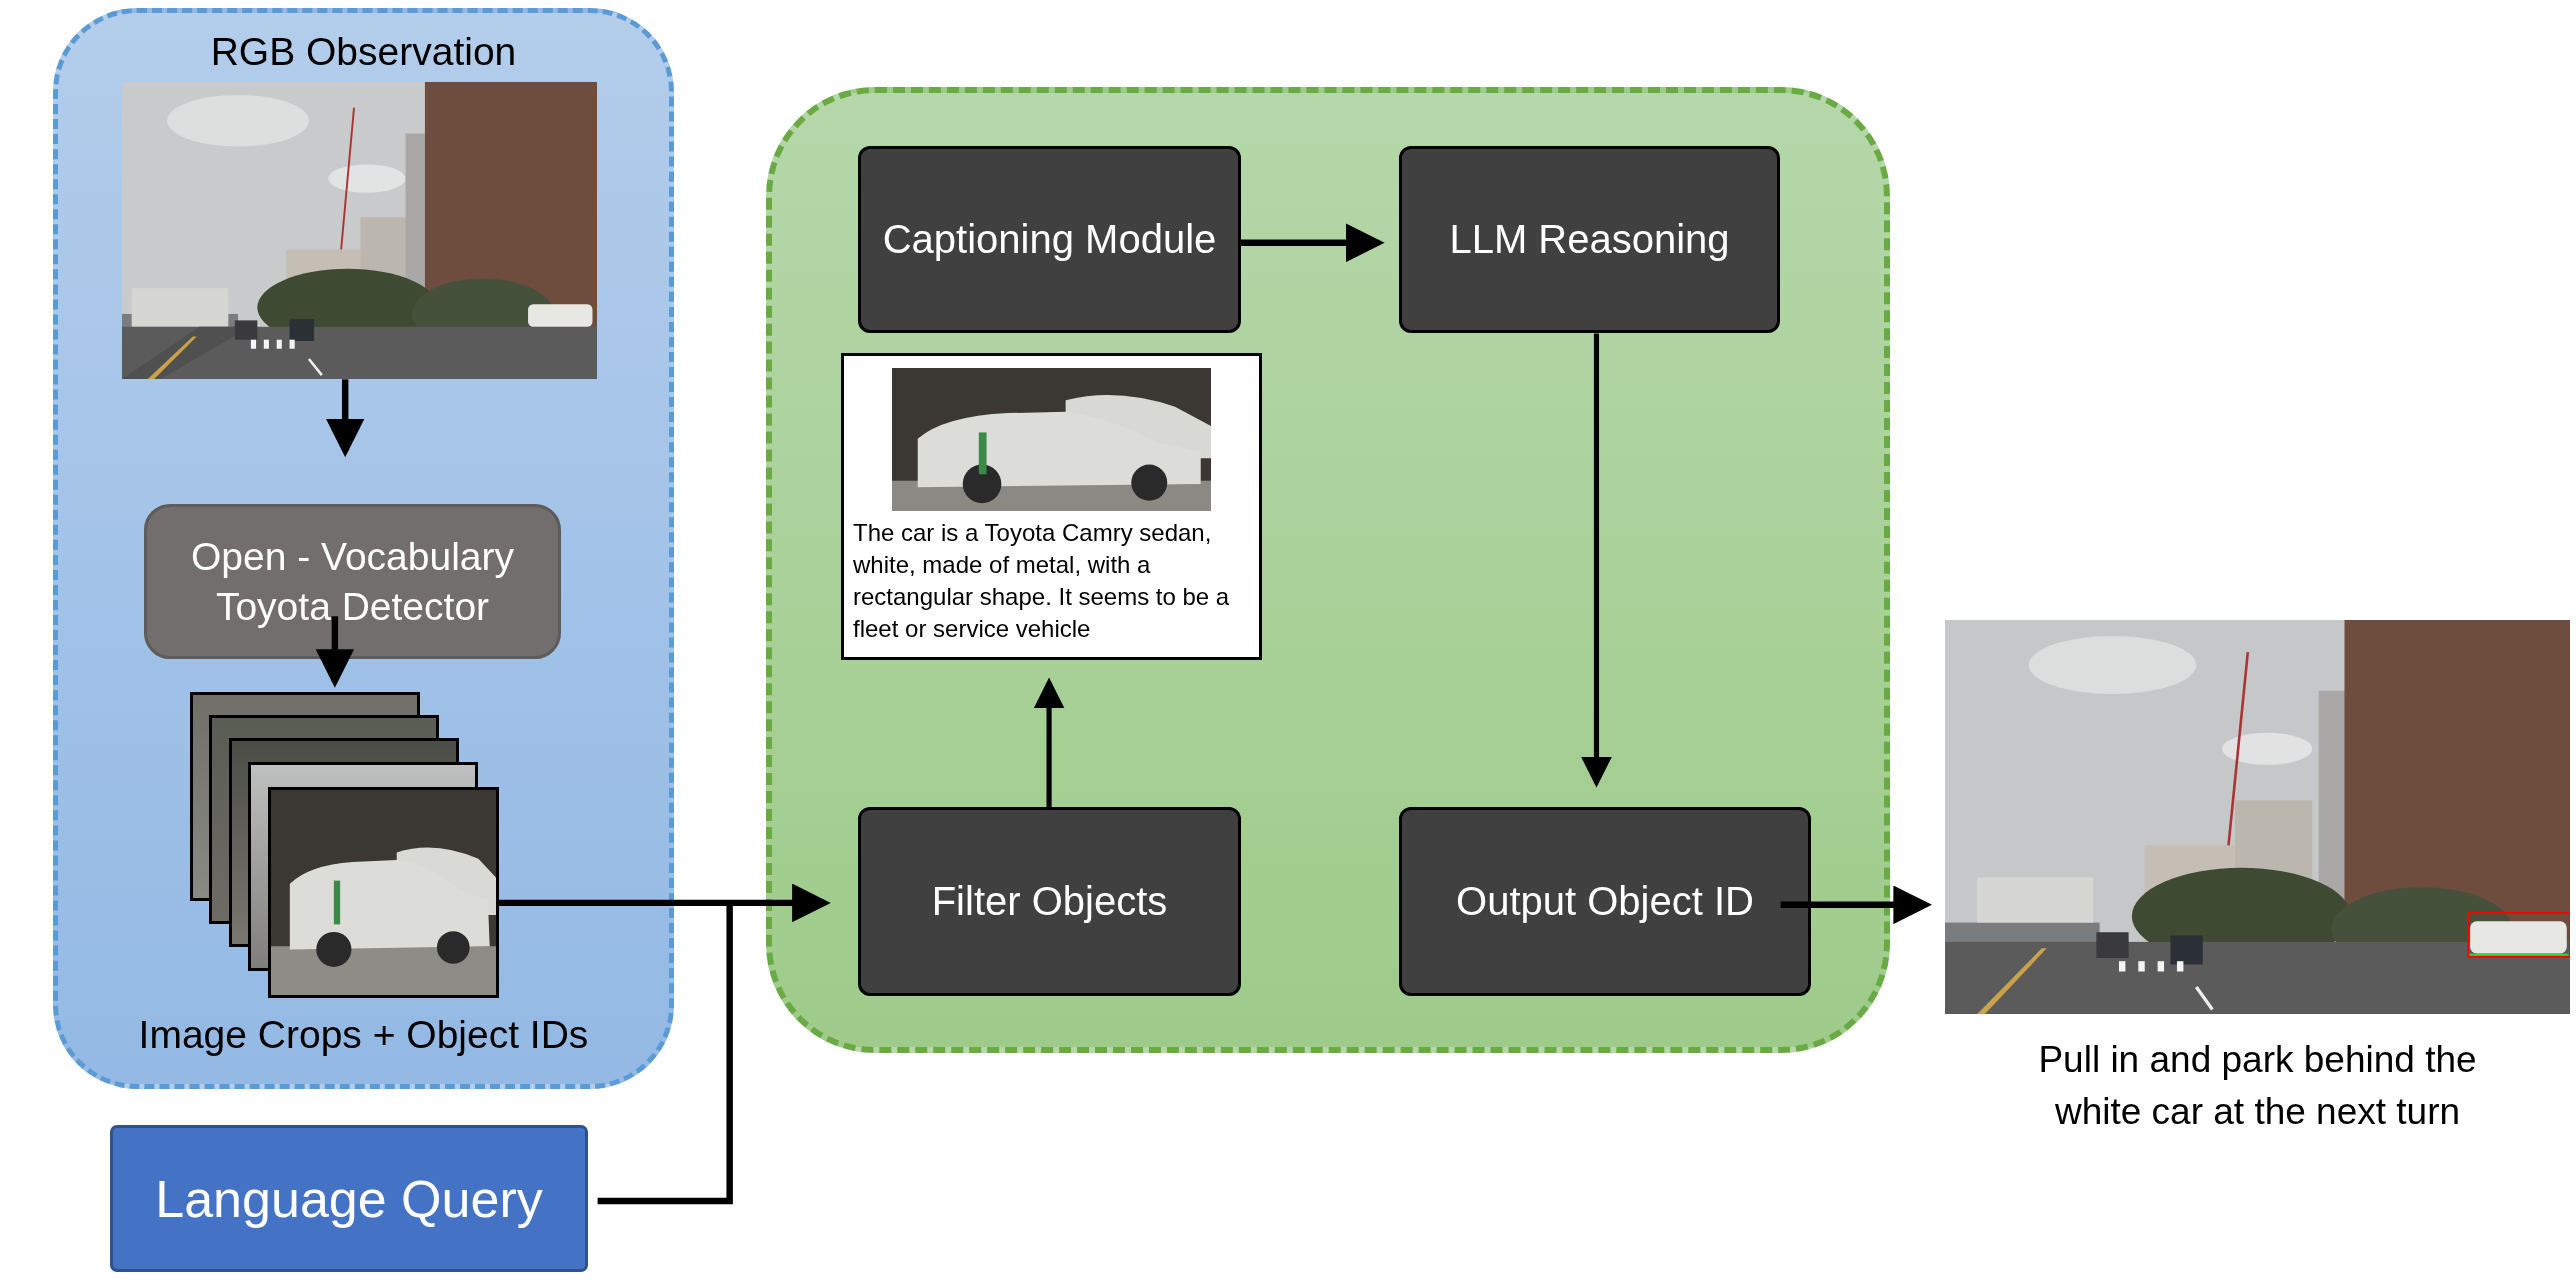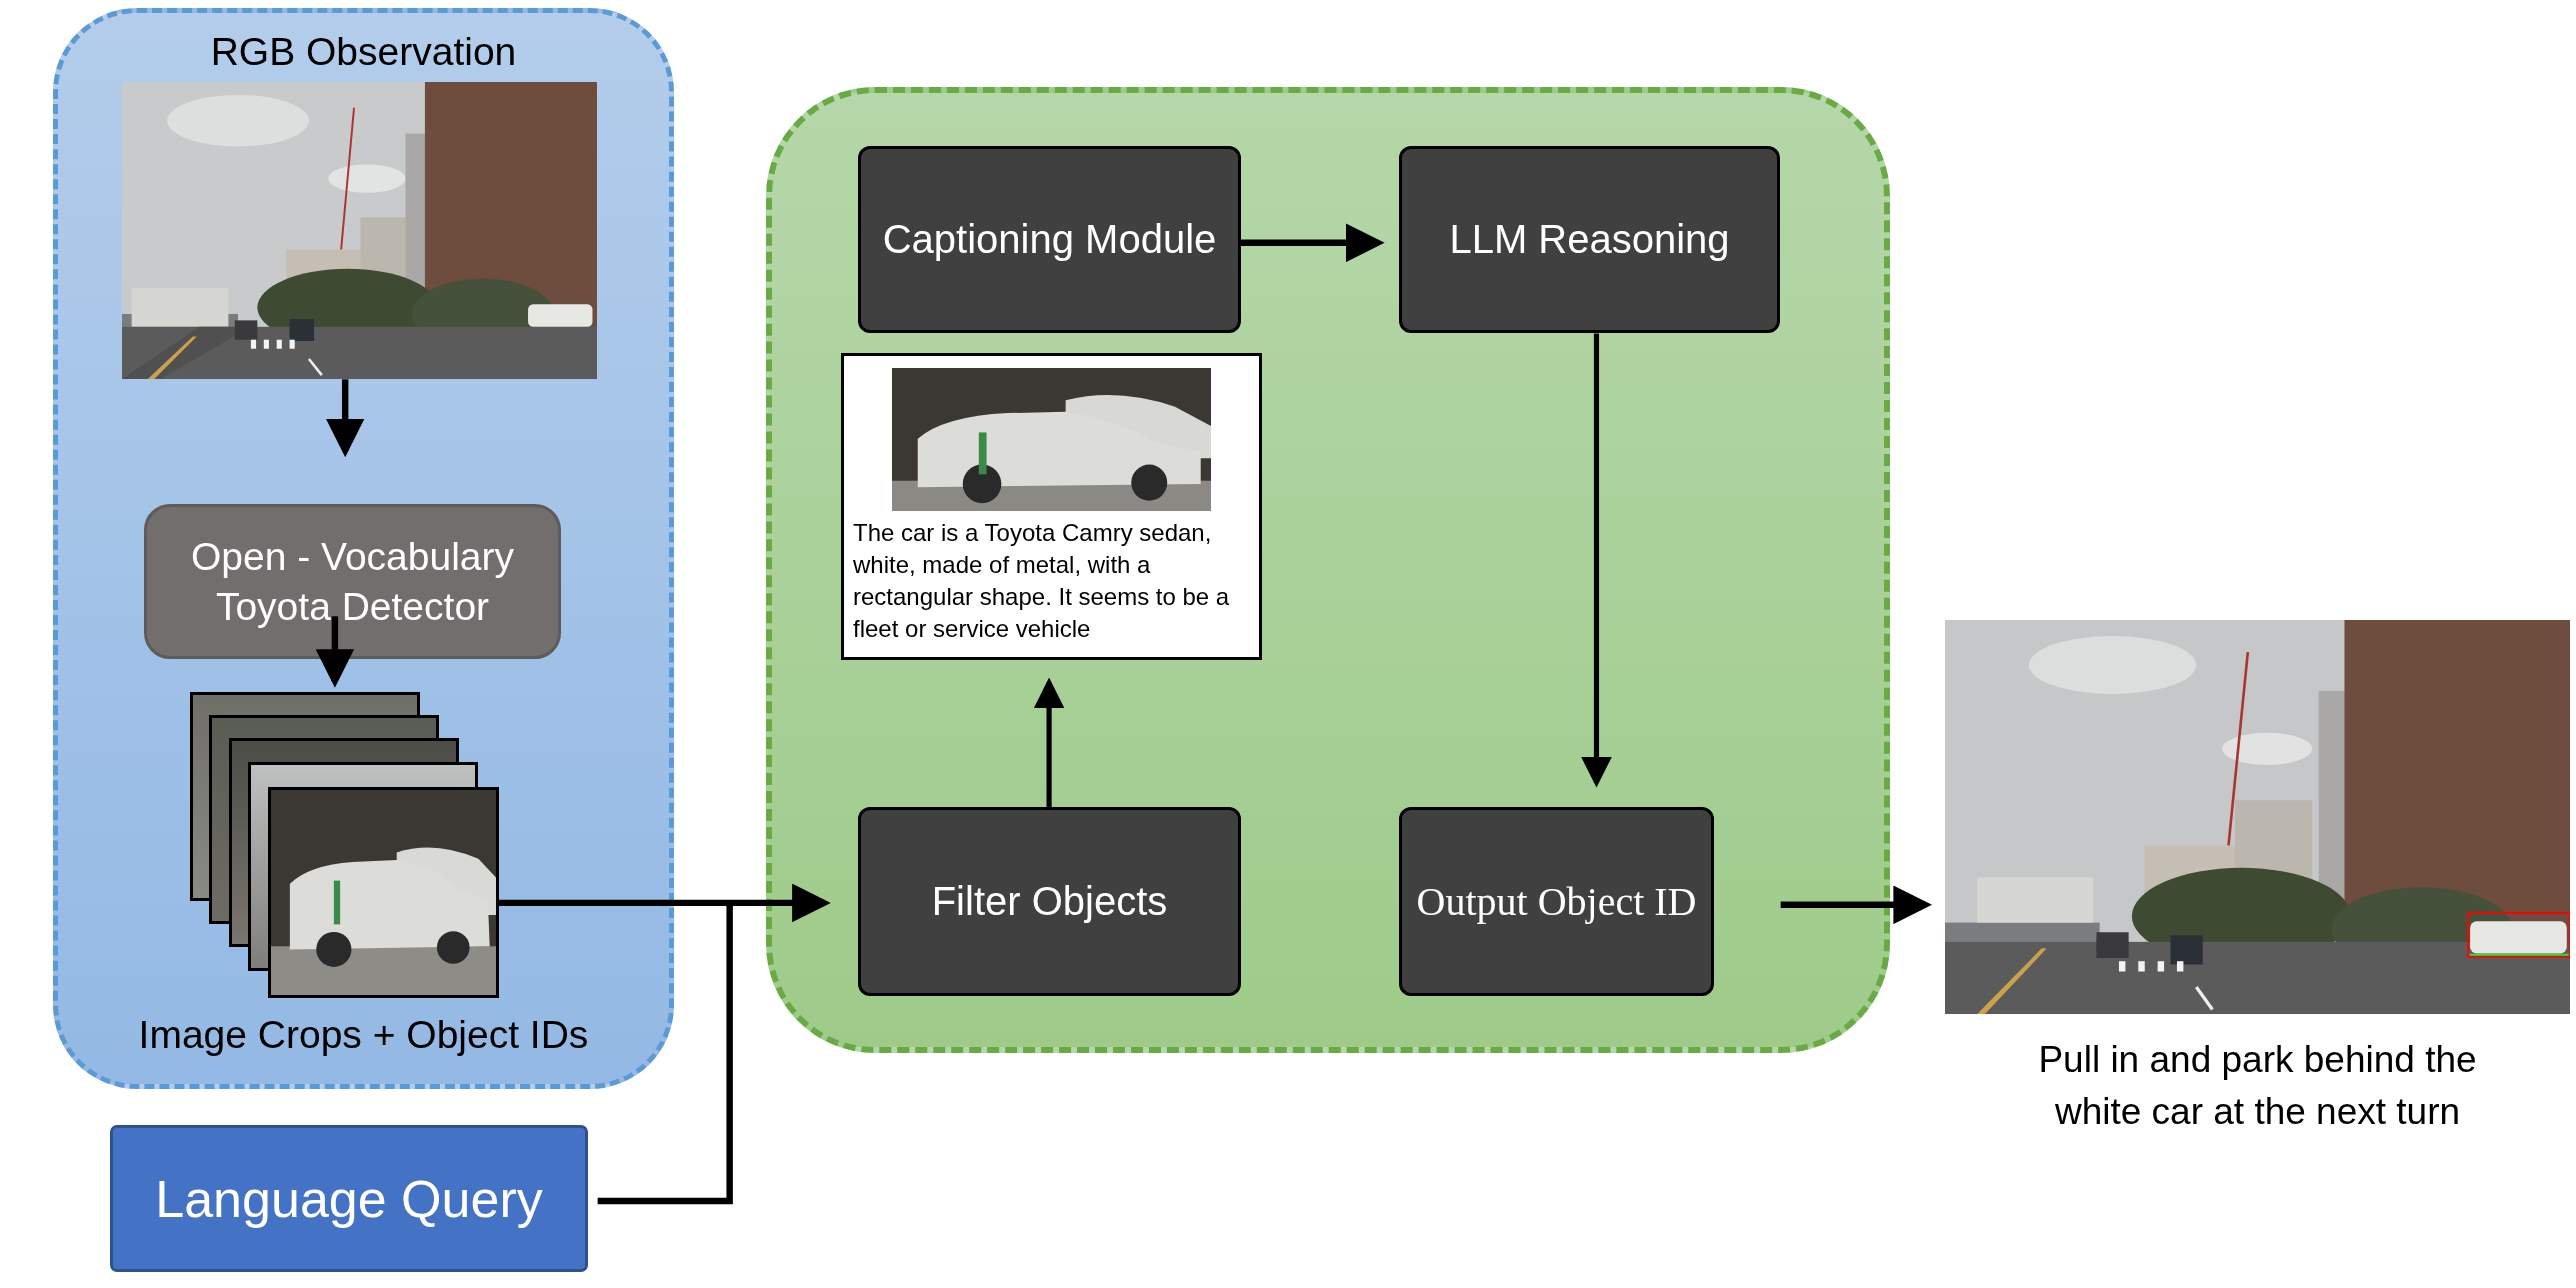--- a/index.html
+++ b/index.html
@@ -117,21 +117,21 @@
 
 <div class="abs node-dark" style="left:858px; top:146px; width:383px; height:187px;">
   <span>Captioning Module</span>
 </div>
 <div class="abs node-dark" style="left:1399px; top:146px; width:381px; height:187px;">
   <span>LLM Reasoning</span>
 </div>
 <div class="abs node-dark" style="left:858px; top:807px; width:383px; height:189px;">
   <span>Filter Objects</span>
 </div>
-<div class="abs node-dark" style="left:1399px; top:807px; width:315px; height:189px;font-family:Liberation Serif, serif;">
+<div class="abs node-dark" style="left:1399px; top:807px; width:412px; height:189px;">
   <span>Output Object ID</span>
 </div>
 
 <div class="abs caption-card">
   <div class="abs" style="left:48px; top:11.6px; width:319px; height:143px; background:#3b3733; overflow:hidden;">
     <svg viewBox="0 0 496 222" width="100%" height="100%" preserveAspectRatio="none">
       <rect x="0" y="0" width="496" height="222" fill="#3b3733"></rect>
       <rect x="0" y="175" width="496" height="47" fill="#8b8984"></rect>
       <path d="M270 50 Q350 30 440 60 L496 90 L496 140 L270 140 Z" fill="#d8d8d4"></path>
       <path d="M40 110 Q80 75 180 70 L270 68 Q350 80 410 115 L480 130 L480 180 L40 185 Z" fill="#dcdcd8"></path>

